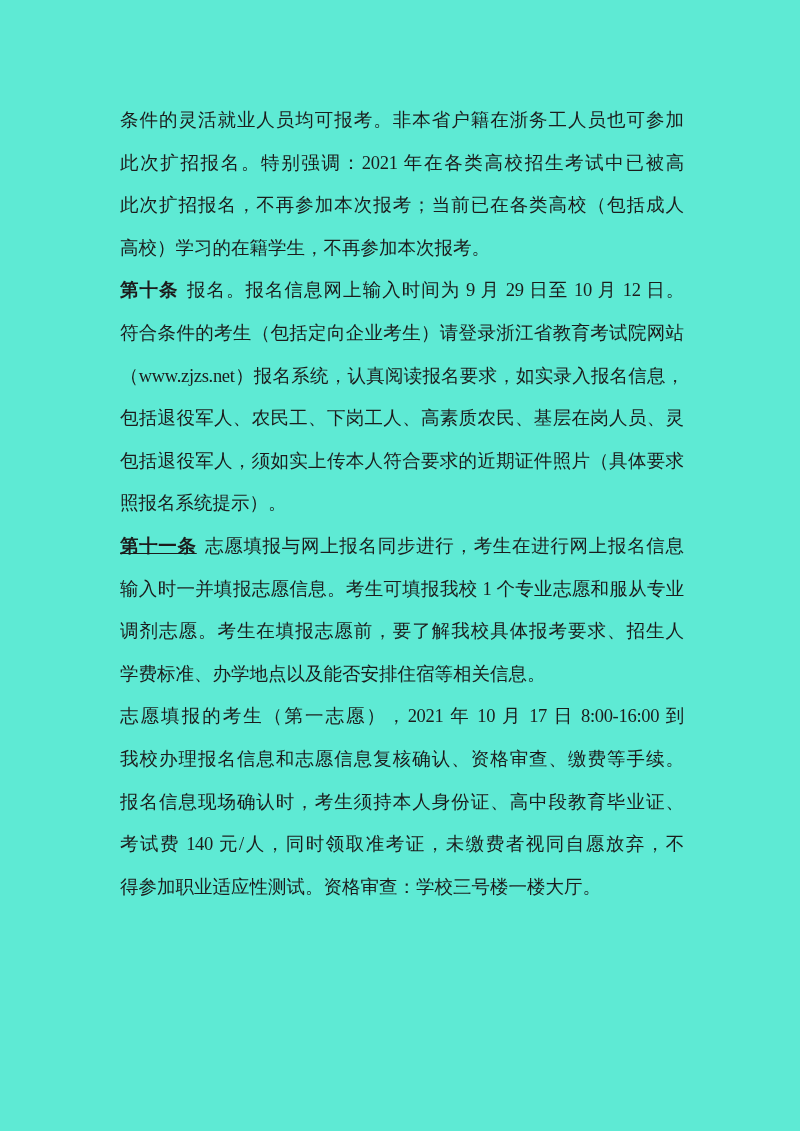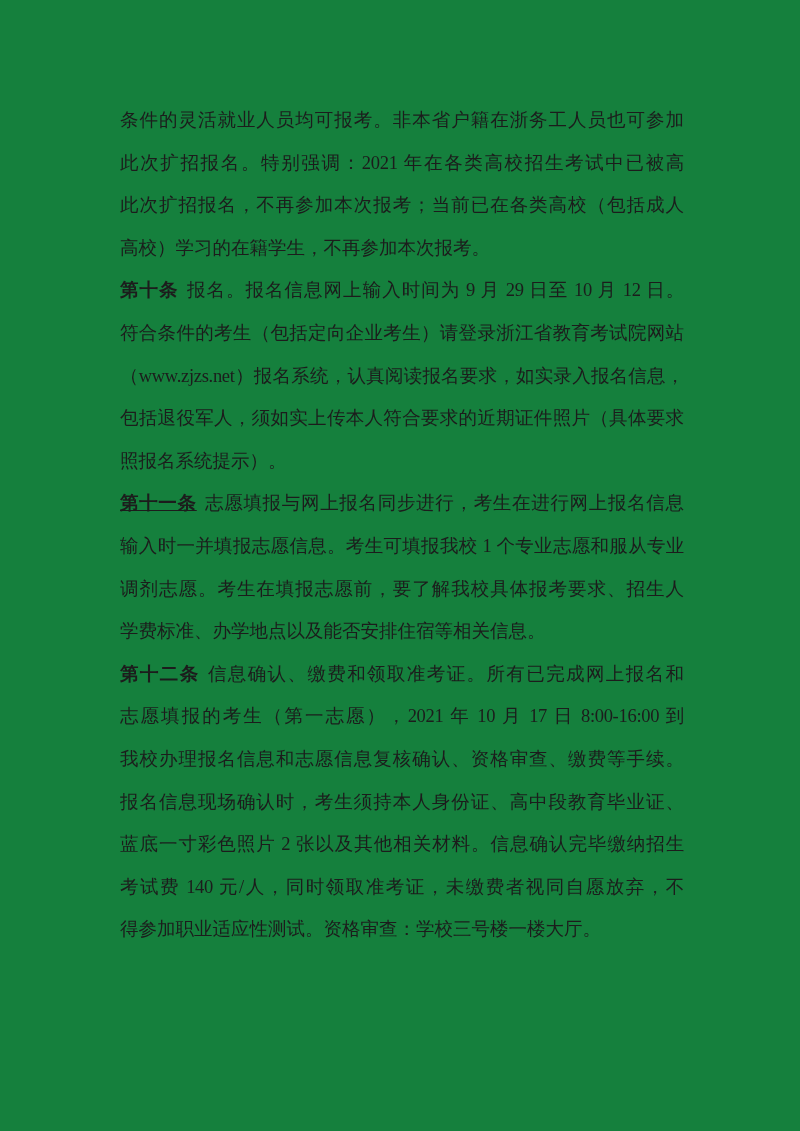--- a/index.html
+++ b/index.html
@@ -11,21 +11,21 @@
     height: 1131px;
     background: #ffffff;
     position: relative;
     overflow: hidden;
     font-family: "Liberation Serif", "DejaVu Serif", serif;
     color: #1c1c1c;
   }
   .page {
     position: absolute;
     inset: 0;
-    background: #15803d;
+    background: #5eead4;
   }
   .doc {
     position: absolute;
     left: 120px;
     top: 99px;
     width: 564px;
   }
   .line {
     font-size: 18.5px;
     line-height: 42.6px;
@@ -58,41 +58,40 @@
   <div class="line"><span class="line-text">此次扩招报名，不再参加本次报考；当前已在各类高校（包括成人</span></div>
 
   <div class="line para-last"><span class="line-text">高校）学习的在籍学生，不再参加本次报考。</span></div>
 
   <div class="line has-latin"><span class="heading" style="display: inline;">第十条</span><span class="line-text">报名。报名信息网上输入时间为 9 月 29 日至 10 月 12 日。</span></div>
 
   <div class="line"><span class="line-text">符合条件的考生（包括定向企业考生）请登录浙江省教育考试院网站</span></div>
 
   <div class="line has-latin"><span class="line-text">（www.zjzs.net）报名系统，认真阅读报名要求，如实录入报名信息，</span></div>
 
+  <div class="line"><span class="line-text">包括退役军人、农民工、下岗工人、高素质农民、基层在岗人员、灵</span></div>
 
 
   <div class="line"><span class="line-text">包括退役军人，须如实上传本人符合要求的近期证件照片（具体要求参</span></div>
 
   <div class="line para-last"><span class="line-text">照报名系统提示）。</span></div>
 
   <div class="line"><span class="heading" style="display: inline; text-decoration: underline;">第十一条</span><span class="line-text">志愿填报与网上报名同步进行，考生在进行网上报名信息</span></div>
 
   <div class="line has-latin"><span class="line-text">输入时一并填报志愿信息。考生可填报我校 1 个专业志愿和服从专业</span></div>
 
   <div class="line"><span class="line-text">调剂志愿。考生在填报志愿前，要了解我校具体报考要求、招生人数、</span></div>
 
   <div class="line para-last"><span class="line-text">学费标准、办学地点以及能否安排住宿等相关信息。</span></div>
 
-  <div class="line"><span class="heading" style="display: inline;">第十二条</span><span class="line-text">信息确认、缴费和领取准考证。所有已完成网上报名和</span></div>
 
   <div class="line has-latin"><span class="line-text">志愿填报的考生（第一志愿），2021 年 10 月 17 日 8:00-16:00 到</span></div>
 
   <div class="line"><span class="line-text">我校办理报名信息和志愿信息复核确认、资格审查、缴费等手续。</span></div>
 
   <div class="line"><span class="line-text">报名信息现场确认时，考生须持本人身份证、高中段教育毕业证、</span></div>
 
-  <div class="line has-latin"><span class="line-text">蓝底一寸彩色照片 2 张以及其他相关材料。信息确认完毕缴纳招生</span></div>
 
   <div class="line has-latin"><span class="line-text">考试费 140 元/人，同时领取准考证，未缴费者视同自愿放弃，不</span></div>
 
   <div class="line para-last"><span class="line-text">得参加职业适应性测试。资格审查：学校三号楼一楼大厅。</span></div>
 </div>
 </div>
 
 </body></html>

